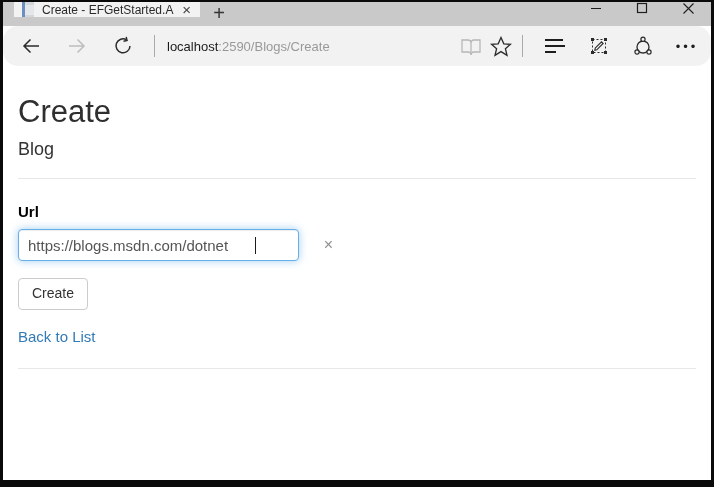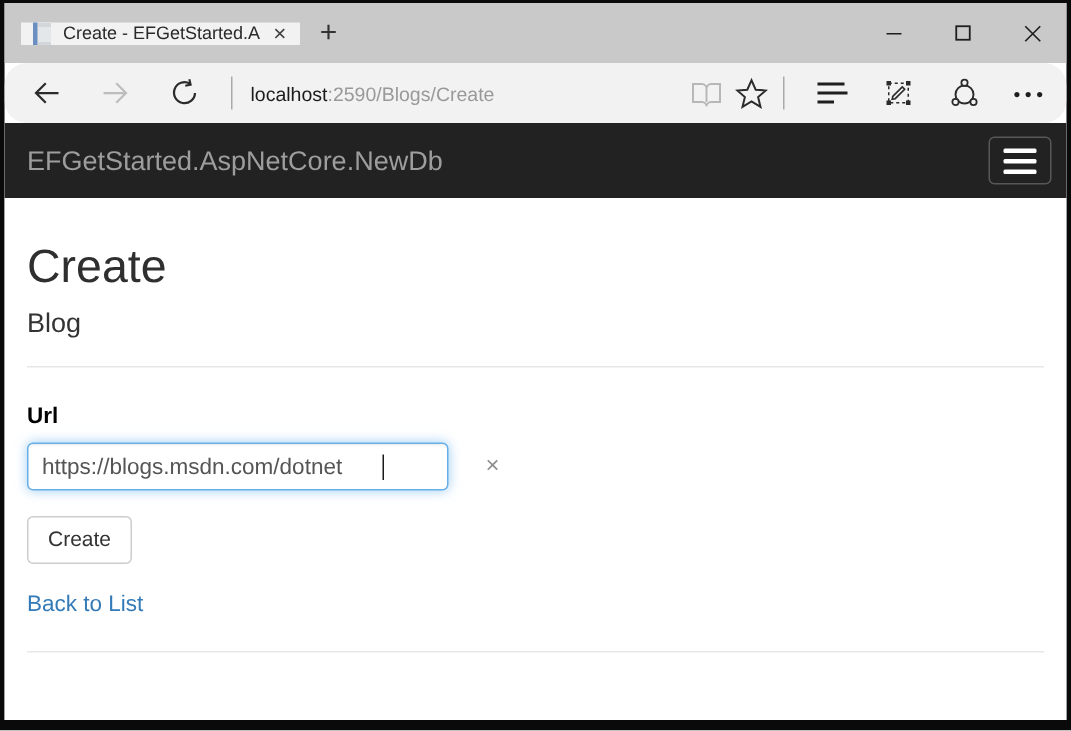--- a/index.html
+++ b/index.html
@@ -6,21 +6,21 @@
   body { font-family: "Liberation Sans", "DejaVu Sans", sans-serif; background:#fff; }
 
   .window {
     position:relative; width:714px; height:487px;
     border-left:3px solid #0a0a0a; border-right:3px solid #0a0a0a;
     border-top:2px solid #0a0a0a; border-bottom:7px solid #0a0a0a;
     display:flex; flex-direction:column; overflow:hidden; background:#fff;
   }
 
   
-  .titlebar { height:40px; background:#c9c9c9; display:flex; align-items:center; flex:none; }
+  .titlebar { height:24px; background:#c9c9c9; display:flex; align-items:flex-start; flex:none; }
   .tab {
     width:186px; margin-left:11px; background:#f2f2f2;
     display:flex; align-items:center; padding:0 7px 0 8px; cursor:default;
   }
   .favicon { width:12px; height:15px; background:#e4e7ea; border-left:3px solid #6a8fc0; flex:none;
              box-shadow: inset 0 -2px 0 #d3d6da, inset 0 3px 0 #d3d6da; }
   .tab-title { flex:1; font-size:12px; color:#2a2a2a; white-space:nowrap; overflow:hidden; margin-left:8px; }
   .tab-close { font-size:15px; color:#444; padding:0 2px; line-height:1; cursor:pointer; }
   .newtab { width:38px; display:flex; align-items:center; justify-content:center;
             font-size:20px; font-weight:300; color:#333; cursor:pointer; }
@@ -164,28 +164,20 @@
         <circle cx="11" cy="3.2" r="2.1" fill="#f2f2f2" stroke="#2b2b2b" stroke-width="1.2"></circle>
         <circle cx="5" cy="16" r="2.1" fill="#f2f2f2" stroke="#2b2b2b" stroke-width="1.2"></circle>
         <circle cx="17" cy="16" r="2.1" fill="#f2f2f2" stroke="#2b2b2b" stroke-width="1.2"></circle>
       </svg>
     </div>
     <div class="chromeicon wide" style="margin-right:2px;">
       <span class="more-dots">•••</span>
     </div>
   </div>
 
-  <div class="site-navbar">
-    <a class="brand">EFGetStarted.AspNetCore.NewDb</a>
-    <div class="hamburger">
-      <i></i>
-        <i></i>
-        <i></i>
-    </div>
-  </div>
 
   <div class="content">
     <h2 class="page-title">Create</h2>
     <h4 class="page-subtitle">Blog</h4>
     <hr class="rule">
 
     <label class="field-label">Url</label>
     <div class="input-wrap">
       <input class="text-input" type="text" value="https://blogs.msdn.com/dotnet" style="">
       <span class="input-caret"></span>

